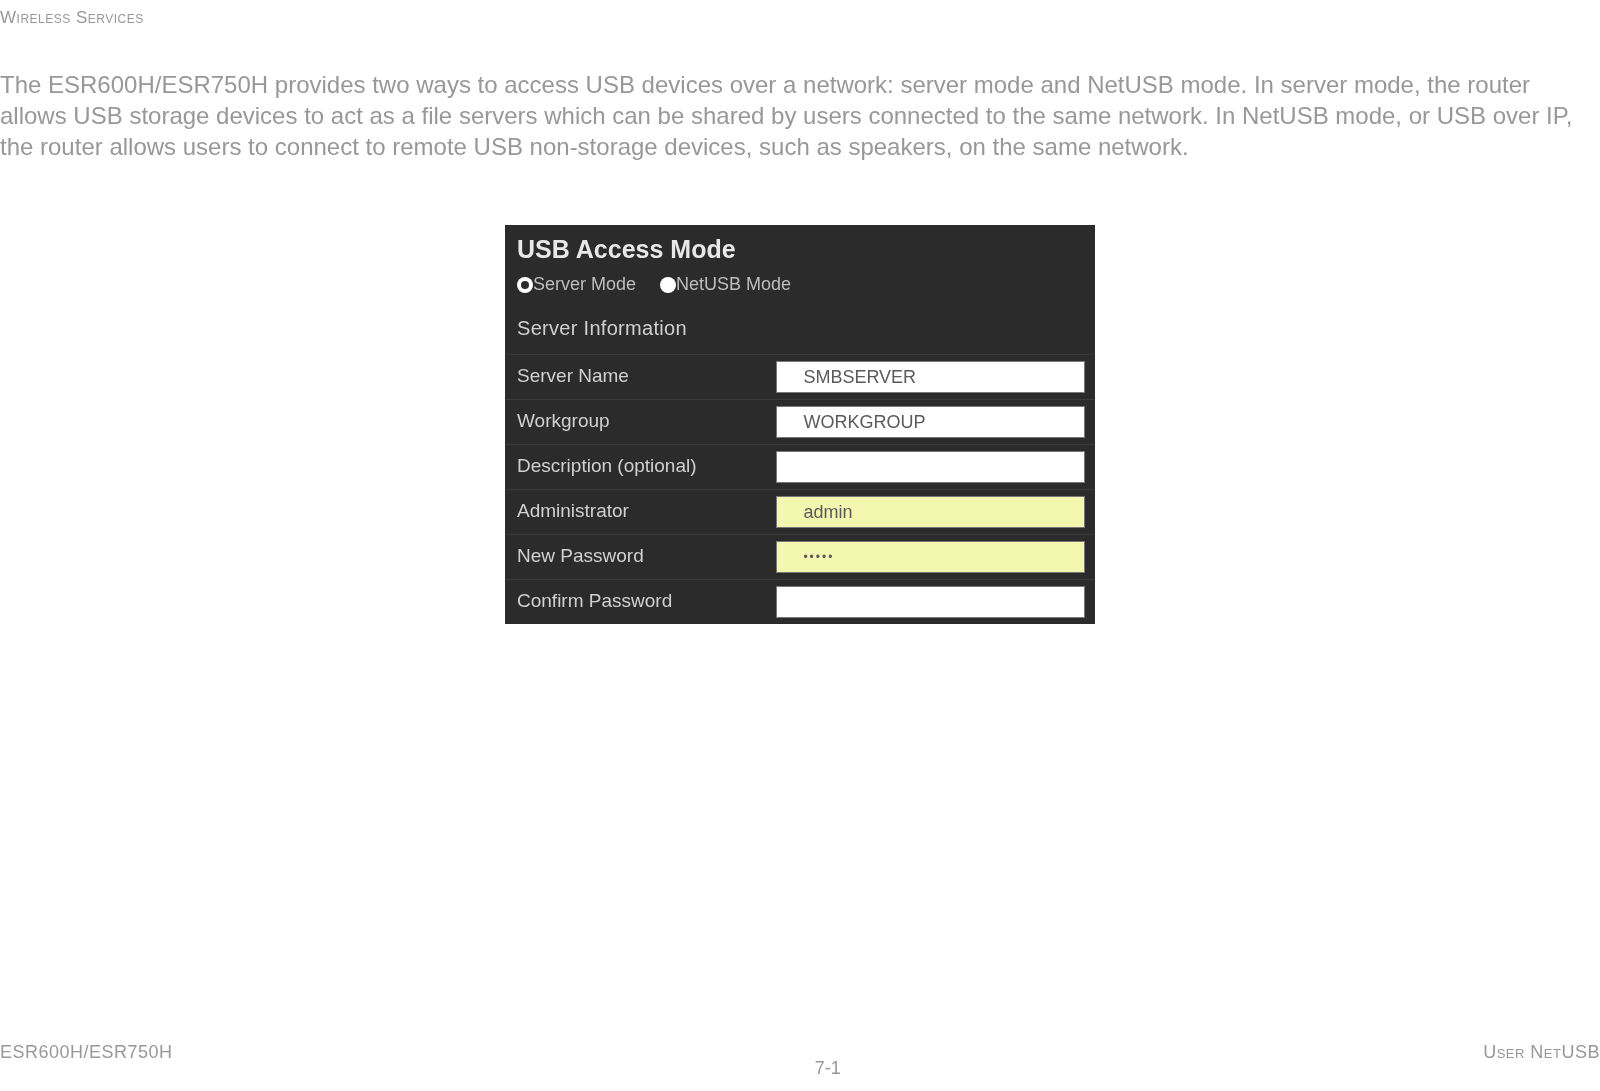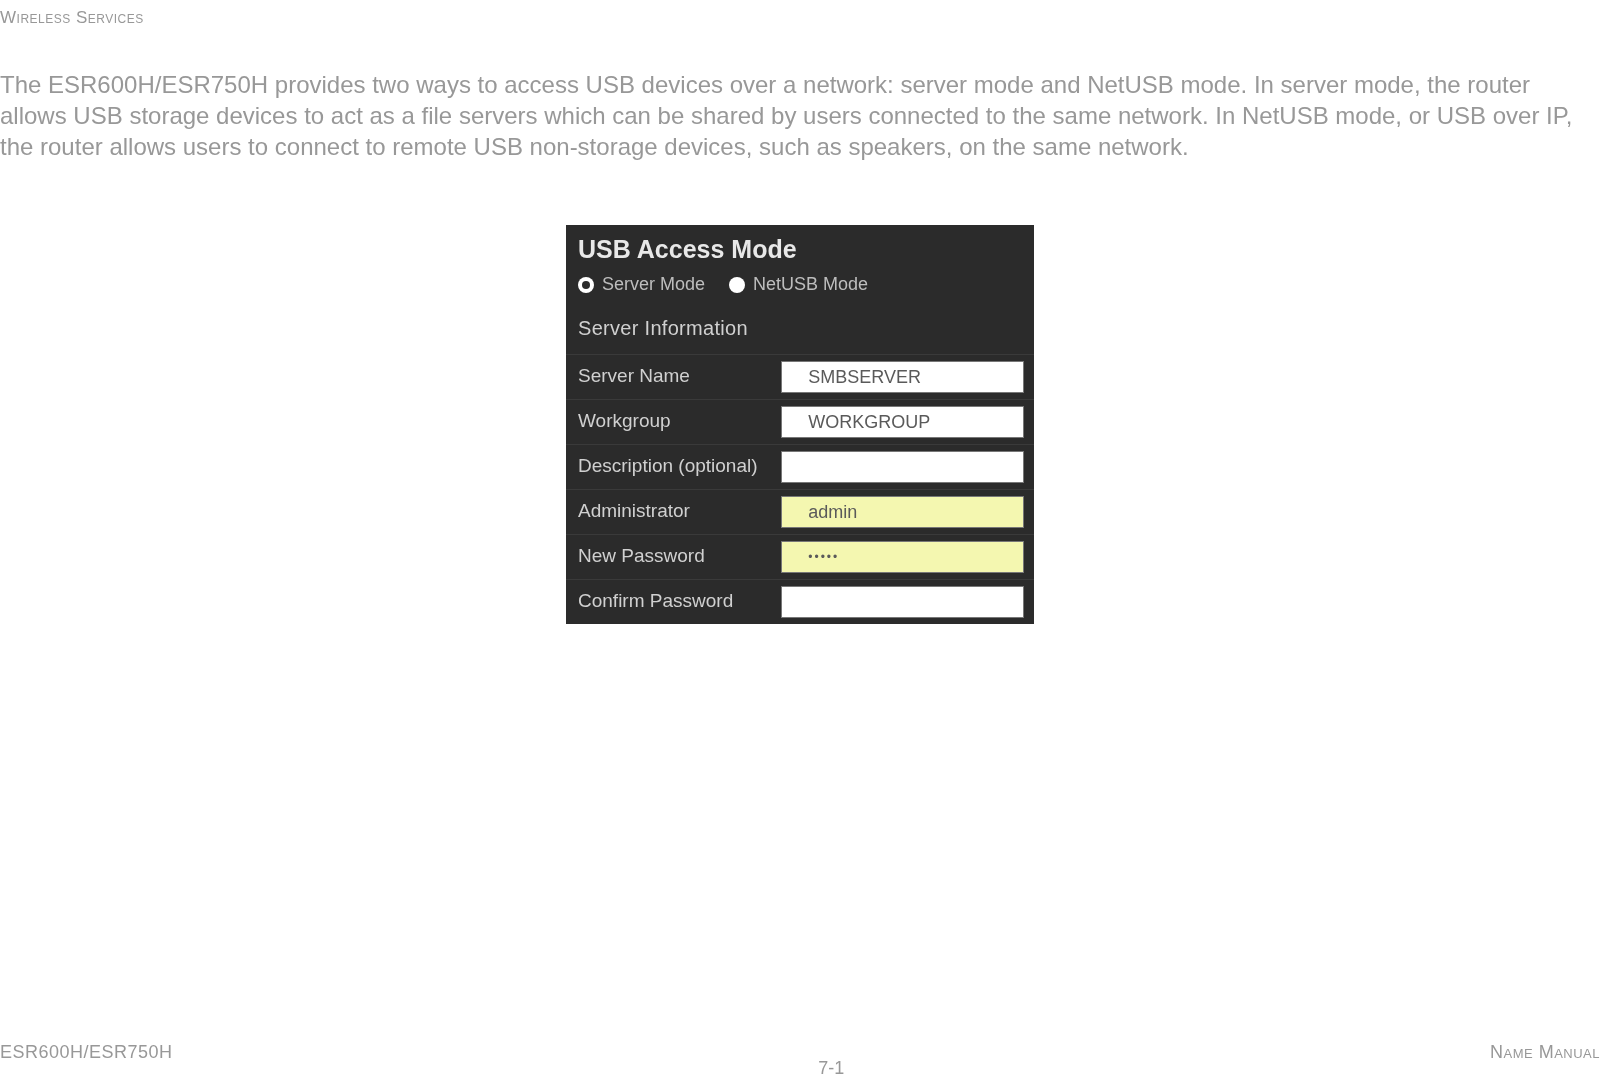--- a/index.html
+++ b/index.html
@@ -26,21 +26,21 @@
       right: 0;
       font-size: 24px;
       color: #989898;
       line-height: 1.3;
     }
     .panel-wrap {
       position: absolute;
       top: 225px;
       left: 50%;
       transform: translateX(-50%);
-      width: 468px;
+      width: 590px;
       border-radius: 21px;
     }
     .panel {
       background: #2b2b2b;
       width: 100%;
     }
     .panel-title {
       color: #e8e8e8;
       font-size: 25px;
       font-weight: bold;
@@ -52,21 +52,20 @@
       align-items: center;
       gap: 6px;
       padding: 6px 12px 18px 12px;
       color: #bdbdbd;
       font-size: 18px;
       filter: blur(0.4px);
     }
     .radio {
       display: inline-flex;
       align-items: center;
-      gap: 8px;
       margin-right: 18px;
     }
     .radio-dot {
       width: 16px; height: 16px; border-radius: 50%;
       background: #fff; position: relative;
       display: inline-block;
     }
     .radio-dot.selected::after {
       content: '';
       position: absolute;
@@ -190,14 +189,14 @@
         <input class="input" value="" style="">
       </div>
     </div>
 
   </div>
 </div>
 
 <div class="footer">
   <span class="left">ESR600H/ESR750H</span>
   <span class="center">7-1</span>
-  <span class="right">Name Manual</span>
+  <span class="right">User NetUSB</span>
 </div>
 
 </body></html>

